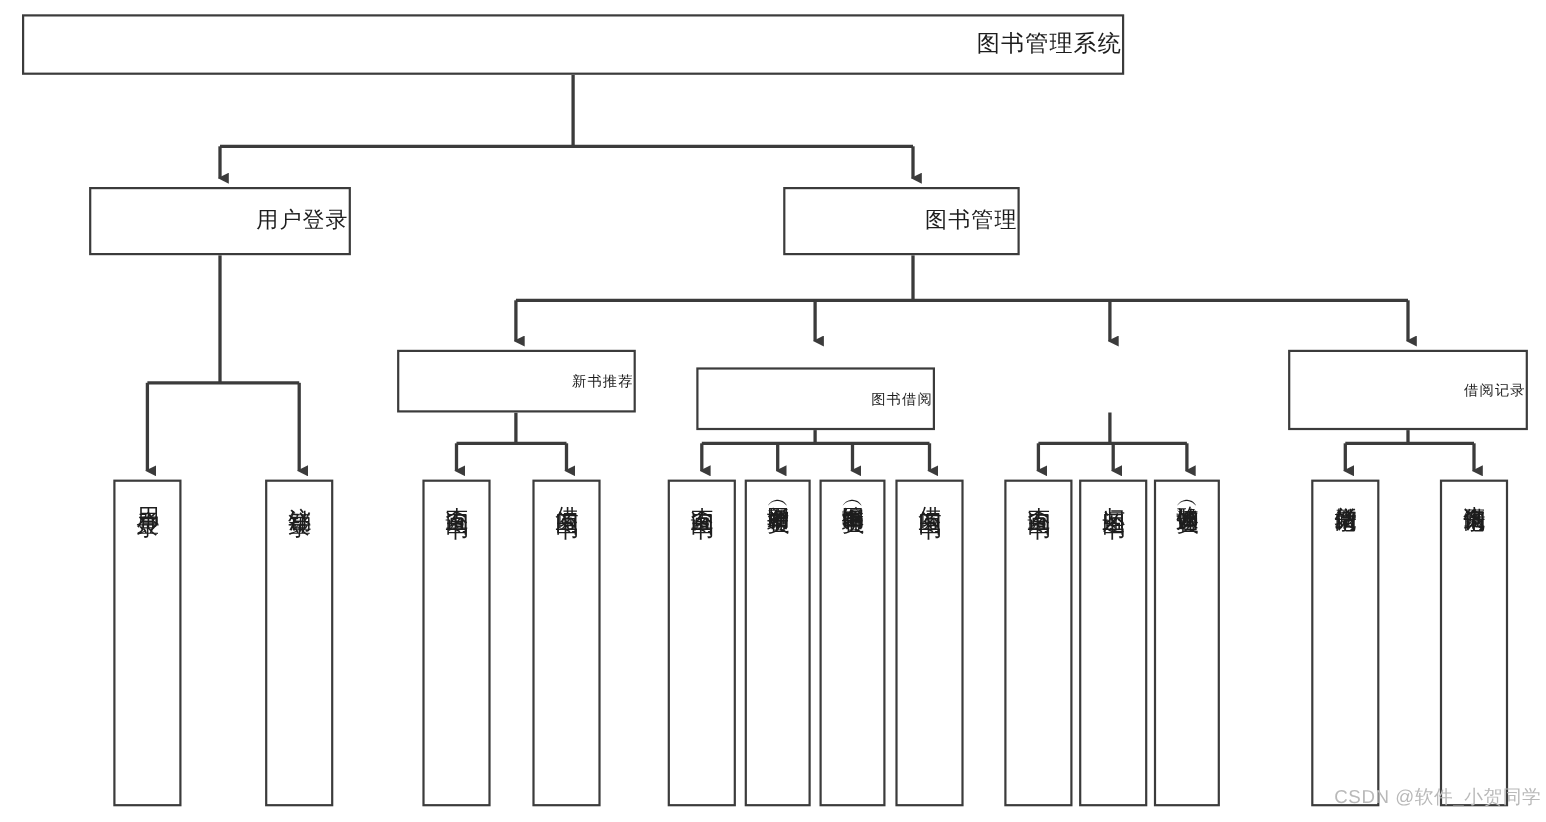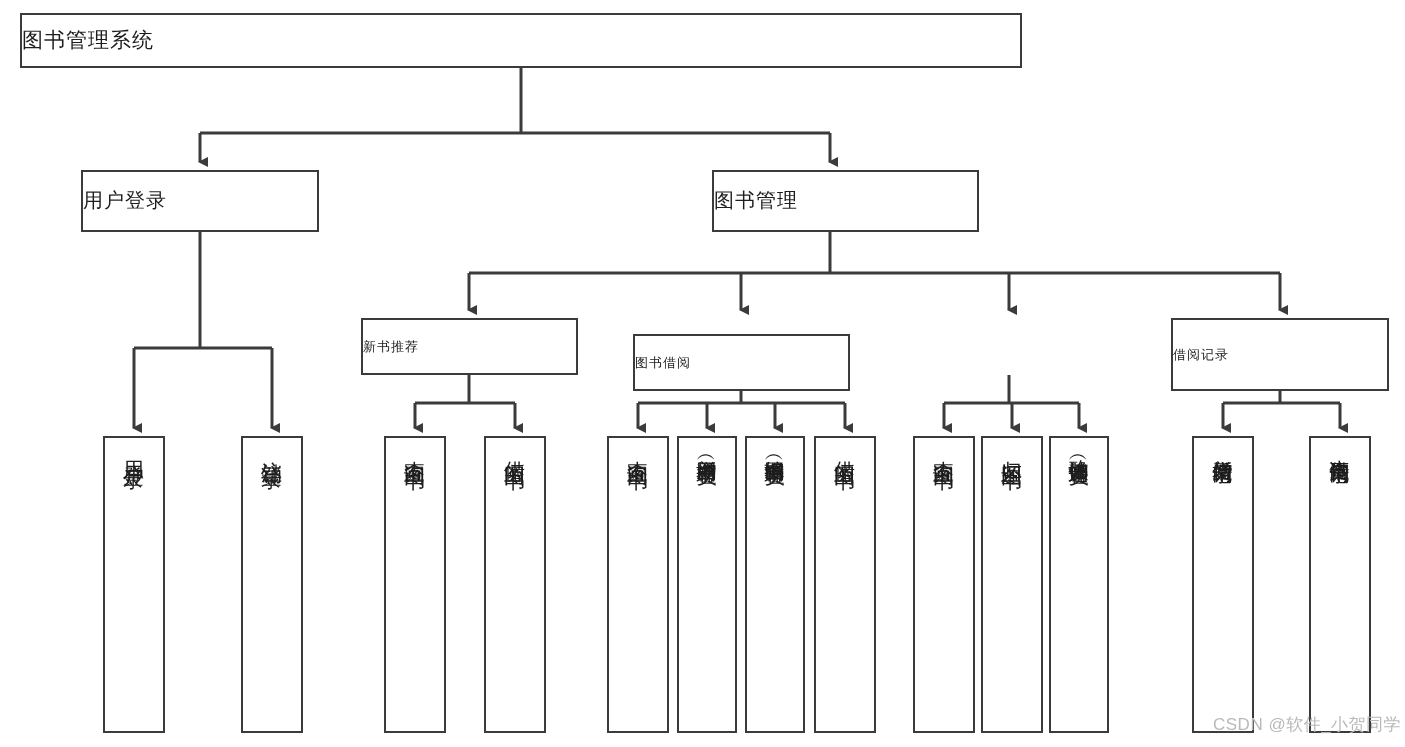--- a/index.html
+++ b/index.html
@@ -26,21 +26,21 @@
     height: 747px;
     pointer-events: none;
   }
   .node {
     position: absolute;
     box-sizing: border-box;
     background: #ffffff;
     border: 2px solid #3b3b3b;
     display: flex;
     align-items: center;
-    justify-content: flex-start;
+    justify-content: flex-end;
     color: #1d1d1d;
   }
   .node .lbl {
     display: block;
     text-align: center;
     line-height: 1.18;
   }
   .node.root .lbl {
     font-size: 21px;
     letter-spacing: 1px;
@@ -135,21 +135,21 @@
     </g>
   </svg>
 
   <div class="node root" style="left:20px; top:13px; width:1002px; height:55px;">
     <span class="lbl">图书管理系统</span>
   </div>
 
   <div class="node lvl2" style="left:81px; top:170px; width:238px; height:62px;">
     <span class="lbl">用户登录</span>
   </div>
-  <div class="node lvl2" style="left:712px; top:170px; width:267px; height:62px;">
+  <div class="node lvl2" style="left:712px; top:170px; width:215px; height:62px;">
     <span class="lbl">图书管理</span>
   </div>
 
   <div class="node lvl3" style="left:361px; top:318px; width:217px; height:57px;">
     <span class="lbl">新书推荐</span>
   </div>
   <div class="node lvl3" style="left:633px; top:334px; width:217px; height:57px;">
     <span class="lbl">图书借阅</span>
   </div>
   <div class="node lvl3" style="left:1171px; top:318px; width:218px; height:73px;">

